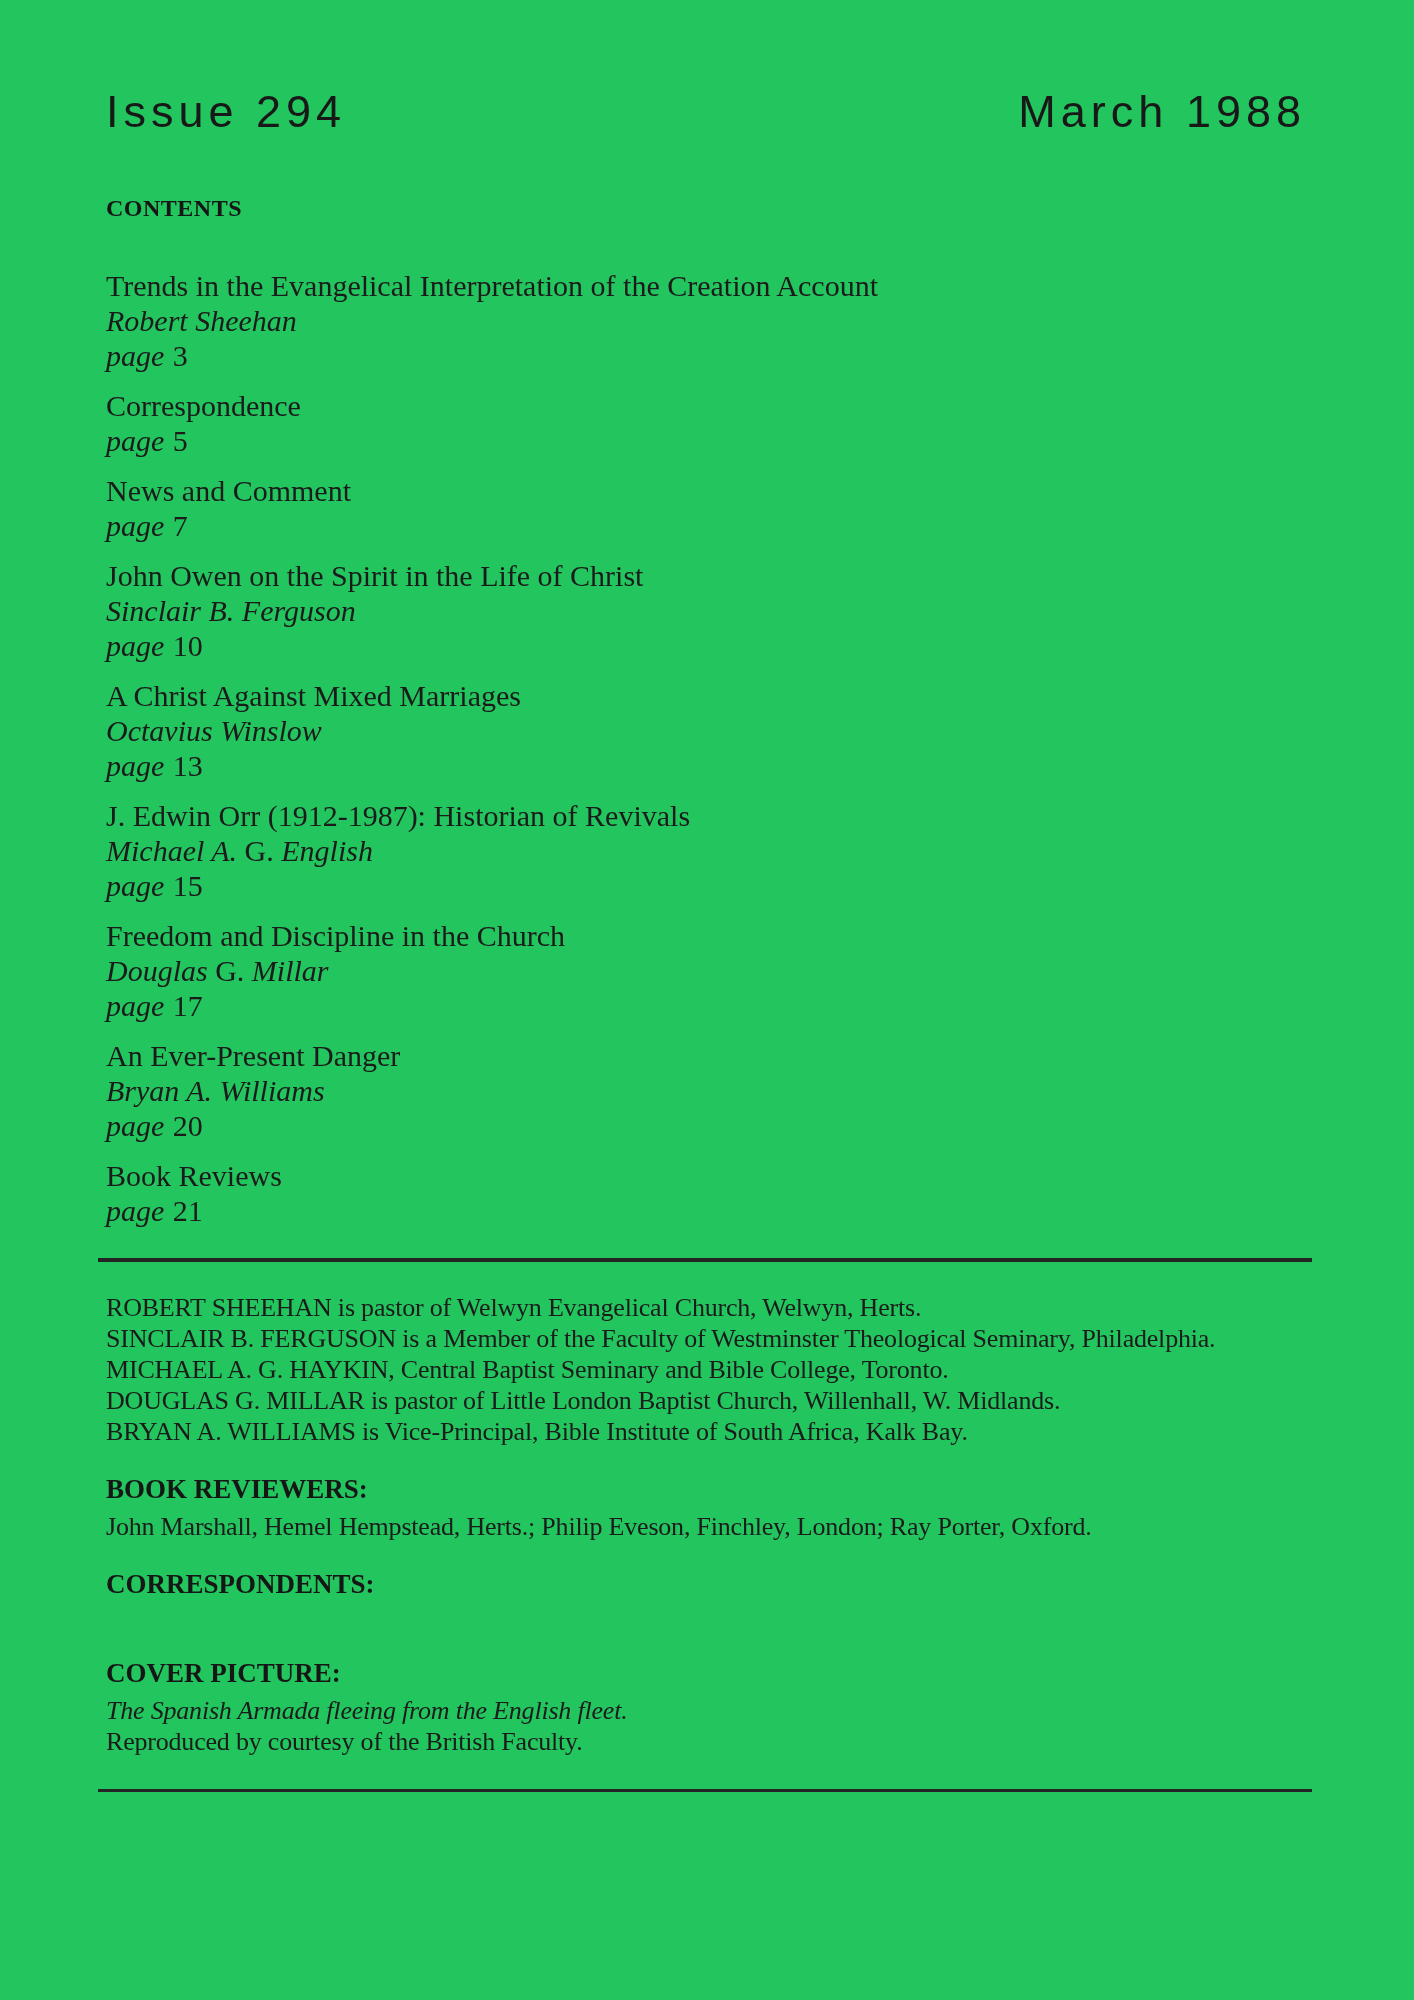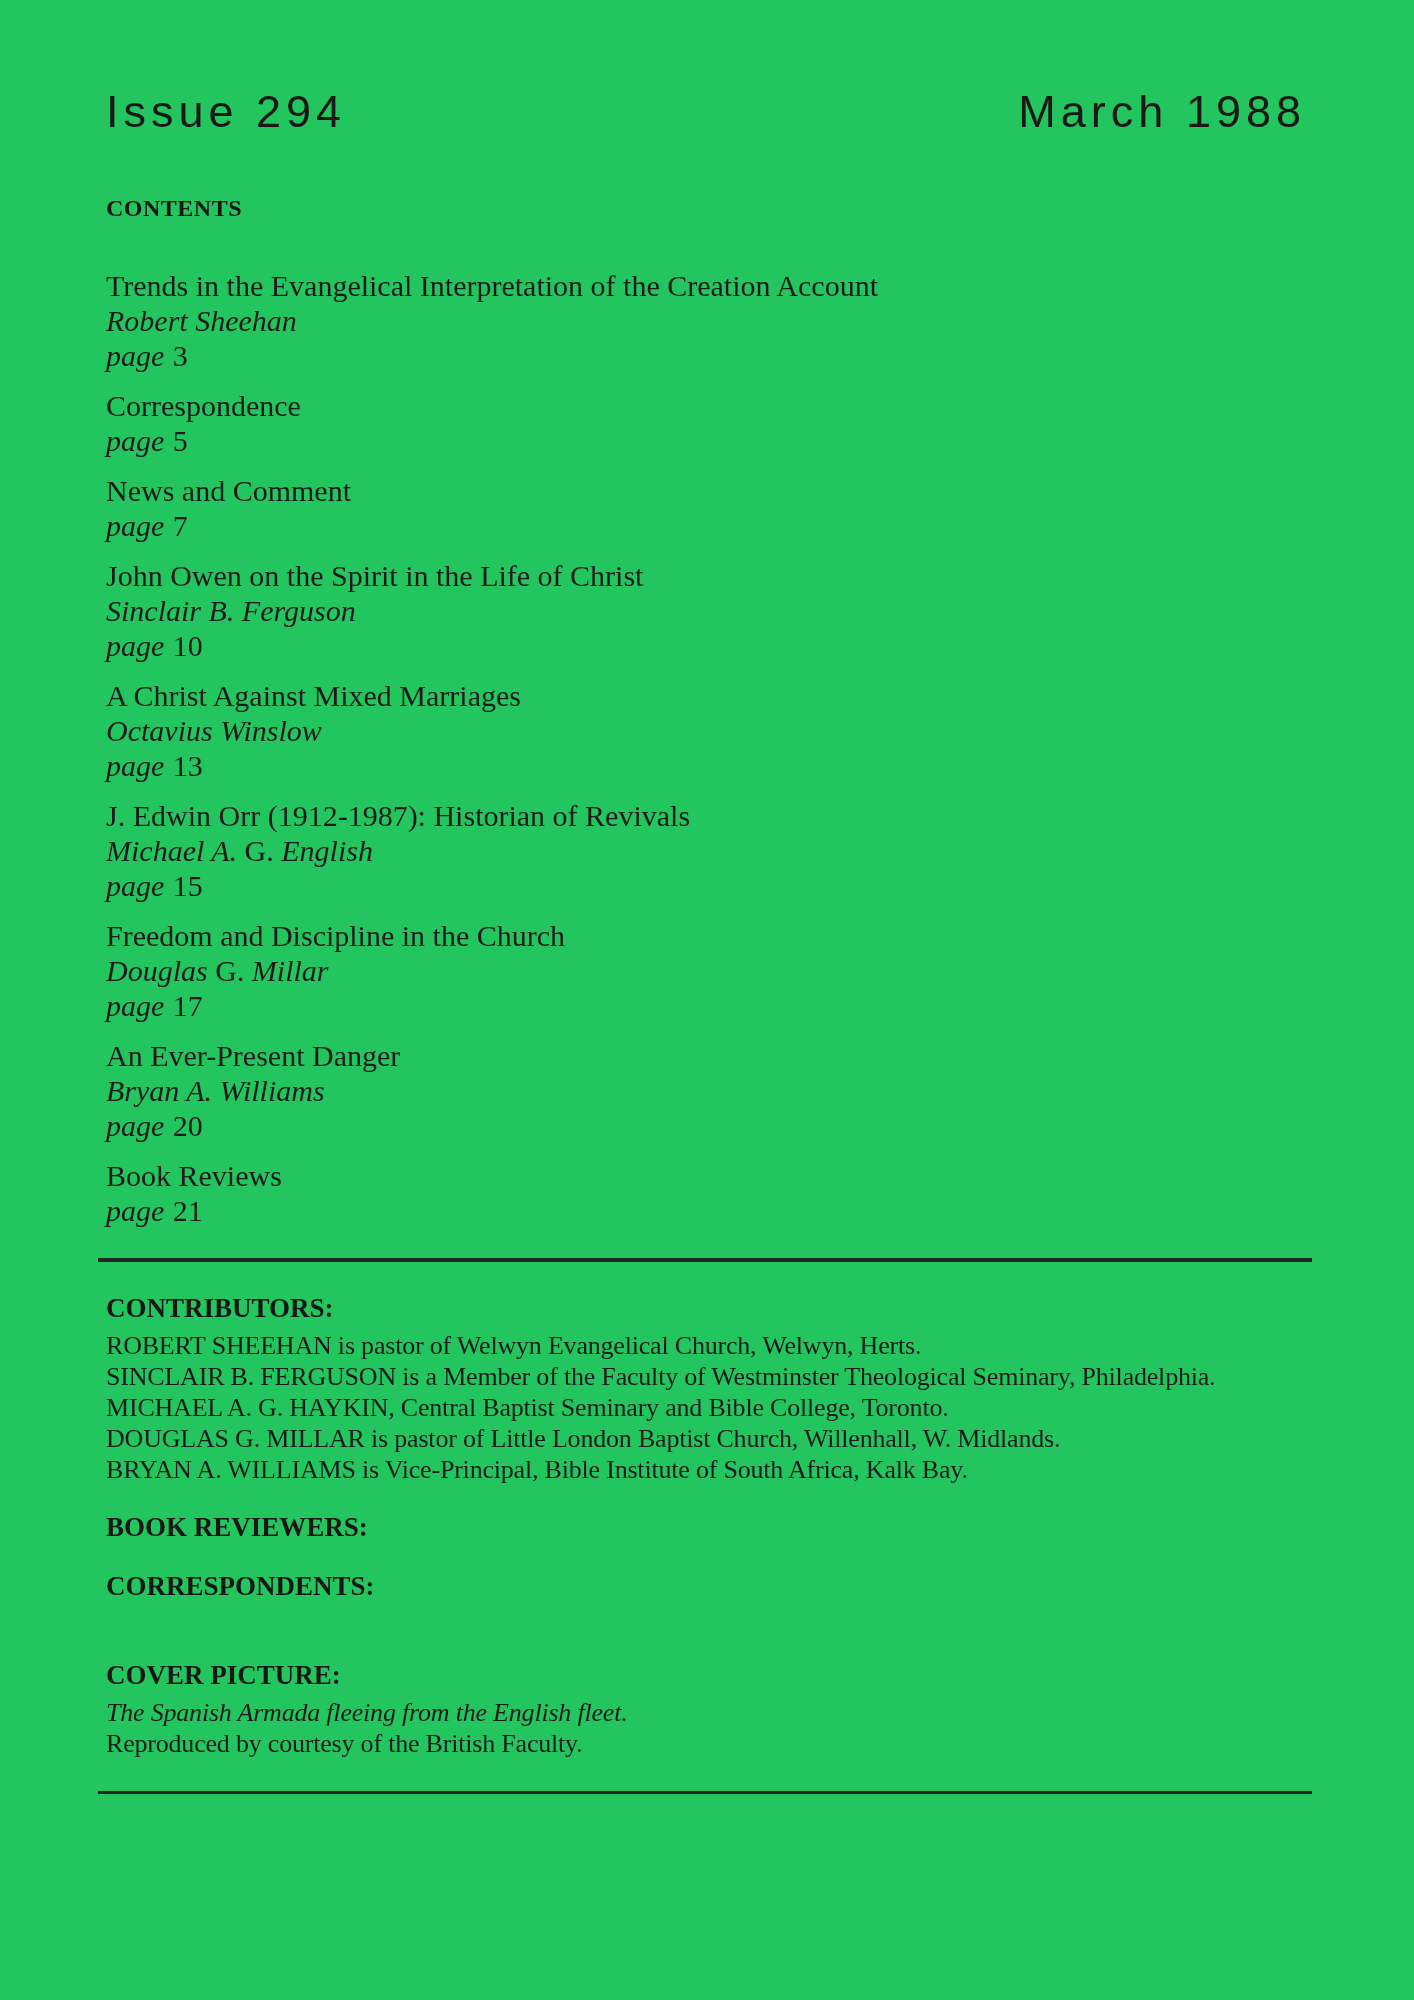--- a/index.html
+++ b/index.html
@@ -129,31 +129,33 @@
         <div class="toc-entry">
           <div class="toc-title">Book Reviews</div>
           <div class="toc-page"><span class="it">page</span><span class="rm num">21</span></div>
         </div>
       </div>
 
     <hr class="rule rule-top">
 
     <div class="sections" id="sections">
         <div class="section section-contributors">
-          <div class="section-heading">CONTRIBUTORS:</div>
           <div class="section-lines">
             <div class="rm">ROBERT SHEEHAN is pastor of Welwyn Evangelical Church, Welwyn, Herts.</div>
             <div class="rm">SINCLAIR B. FERGUSON is a Member of the Faculty of Westminster Theological Seminary, Philadelphia.</div>
             <div class="rm">MICHAEL A. G. HAYKIN, Central Baptist Seminary and Bible College, Toronto.</div>
             <div class="rm">DOUGLAS G. MILLAR is pastor of Little London Baptist Church, Willenhall, W. Midlands.</div>
             <div class="rm">BRYAN A. WILLIAMS is Vice-Principal, Bible Institute of South Africa, Kalk Bay.</div>
           </div>
         </div>
         <div class="section section-book-reviewers">
           <div class="section-heading">BOOK REVIEWERS:</div>
+          <div class="section-lines">
+            <div class="rm">John Marshall, Hemel Hempstead, Herts.; Philip Eveson, Finchley, London; Ray Porter, Oxford.</div>
+          </div>
         </div>
         <div class="section section-correspondents">
           <div class="section-heading">CORRESPONDENTS:</div>
         </div>
         <div class="section section-cover-picture">
           <div class="section-heading">COVER PICTURE:</div>
           <div class="section-lines">
             <div class="it">The Spanish Armada fleeing from the English fleet.</div>
             <div class="rm">Reproduced by courtesy of the British Faculty.</div>
           </div>

